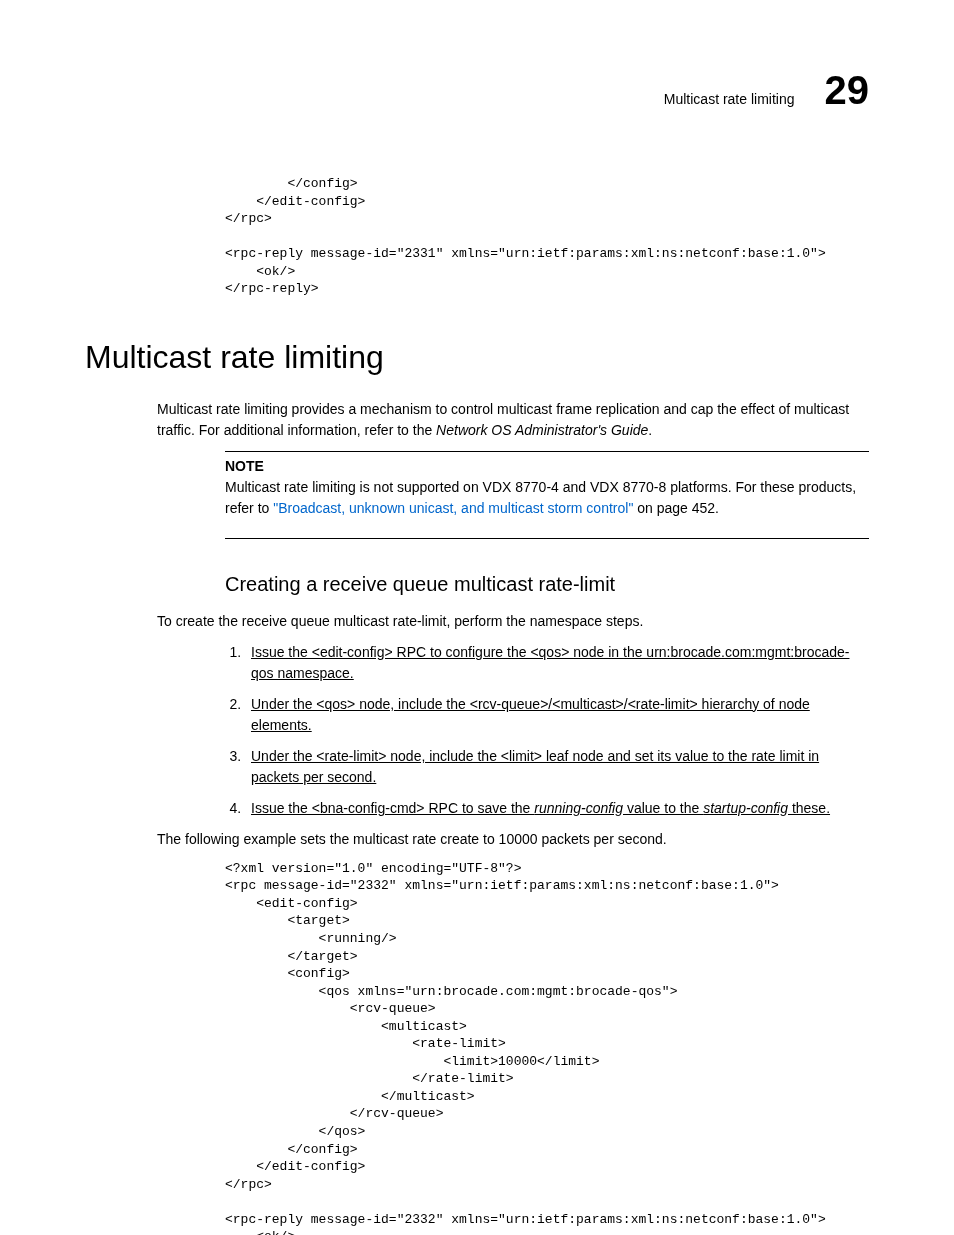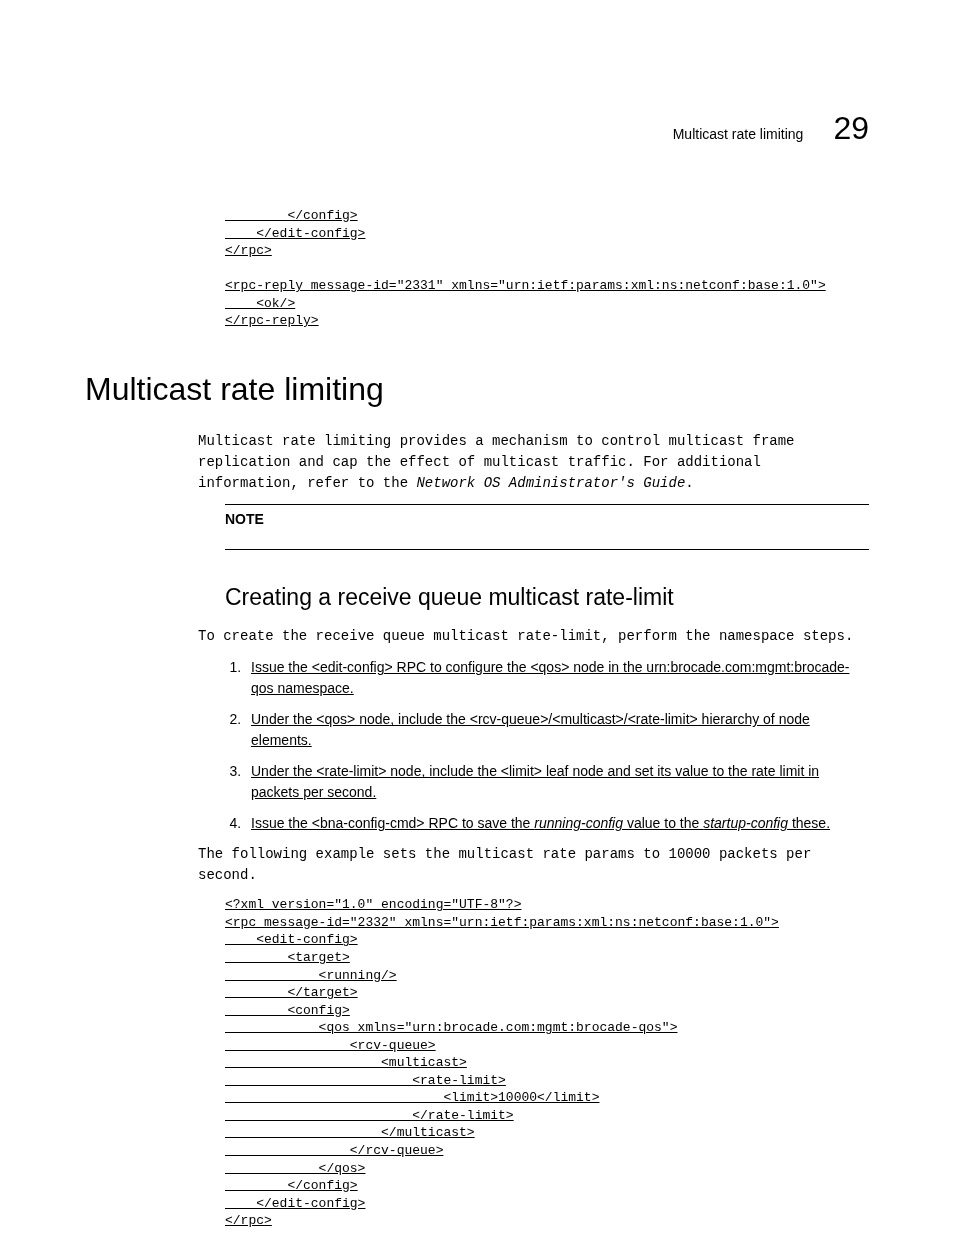--- a/index.html
+++ b/index.html
@@ -14,52 +14,49 @@
     box-sizing: border-box;
   }
   .header-row {
     display: flex;
     justify-content: flex-end;
     align-items: baseline;
     gap: 30px;
     margin-bottom: 55px;
   }
   .header-chapter {
-    font-size: 32px;
-    font-weight: normal;
+    font-size: 40px;
+    font-weight: bold;
     font-family: Arial, Helvetica, sans-serif;
-    margin-top: 44px;
   }
   .code-block {
     font-family: "Courier New", Courier, monospace;
     font-size: 13px;
     white-space: pre;
     line-height: 1.35;
     margin-left: 140px;
-    text-decoration: underline;
   }
   h1 {
     font-family: "Arial Narrow", Arial, sans-serif;
     font-stretch: condensed;
     font-weight: normal;
     font-size: 32px;
     margin: 35px 0 18px 0;
   }
   h2 {
     font-family: "Arial Narrow", Arial, sans-serif;
     font-stretch: condensed;
     font-weight: normal;
-    font-size: 23px;
+    font-size: 20px;
     margin: 30px 0 12px 0;
     margin-left: 140px;
   }
   .body-text {
-    margin-left: 113px;
+    margin-left: 72px;
     margin-bottom: 10px;
-    font-family: Liberation Mono, monospace;
   }
   .note-box {
     margin-left: 140px;
     border-top: 1.5px solid #000;
     border-bottom: 1.5px solid #000;
     padding: 4px 0 19px 0;
     margin-top: 8px;
     margin-bottom: 10px;
   }
   .note-title {
@@ -103,36 +100,39 @@
 &lt;/rpc-reply&gt;</div>
 
 <h1>Multicast rate limiting</h1>
 
 <div class="body-text">
   <span>Multicast rate limiting provides a mechanism to control multicast frame replication and cap the effect of multicast traffic. For additional information, refer to the </span><em>Network OS Administrator's Guide</em><span>.</span>
 </div>
 
 <div class="note-box">
   <div class="note-title">NOTE</div>
+  <div>
+    <span>Multicast rate limiting is not supported on VDX 8770-4 and VDX 8770-8 platforms. For these products, refer to </span><span class="link">"Broadcast, unknown unicast, and multicast storm control"</span><span> on page 452.</span>
+  </div>
 </div>
 
 <h2>Creating a receive queue multicast rate-limit</h2>
 
 <div class="body-text">To create the receive queue multicast rate-limit, perform the namespace steps.</div>
 
 <ol>
   <li>Issue the &lt;edit-config&gt; RPC to configure the &lt;qos&gt; node in the urn:brocade.com:mgmt:brocade-qos namespace.</li>
   <li>Under the &lt;qos&gt; node, include the &lt;rcv-queue&gt;/&lt;multicast&gt;/&lt;rate-limit&gt; hierarchy of node elements.</li>
   <li>Under the &lt;rate-limit&gt; node, include the &lt;limit&gt; leaf node and set its value to the rate limit in packets per second.</li>
   <li>
     <span>Issue the &lt;bna-config-cmd&gt; RPC to save the </span><em>running-config</em><span> value to the </span><em>startup-config</em><span> these.</span>
   </li>
 </ol>
 
-<div class="body-text">The following example sets the multicast rate params to 10000 packets per second.</div>
+<div class="body-text">The following example sets the multicast rate create to 10000 packets per second.</div>
 
 <div class="code-block">&lt;?xml version="1.0" encoding="UTF-8"?&gt;
 &lt;rpc message-id="2332" xmlns="urn:ietf:params:xml:ns:netconf:base:1.0"&gt;
     &lt;edit-config&gt;
         &lt;target&gt;
             &lt;running/&gt;
         &lt;/target&gt;
         &lt;config&gt;
             &lt;qos xmlns="urn:brocade.com:mgmt:brocade-qos"&gt;
                 &lt;rcv-queue&gt;

